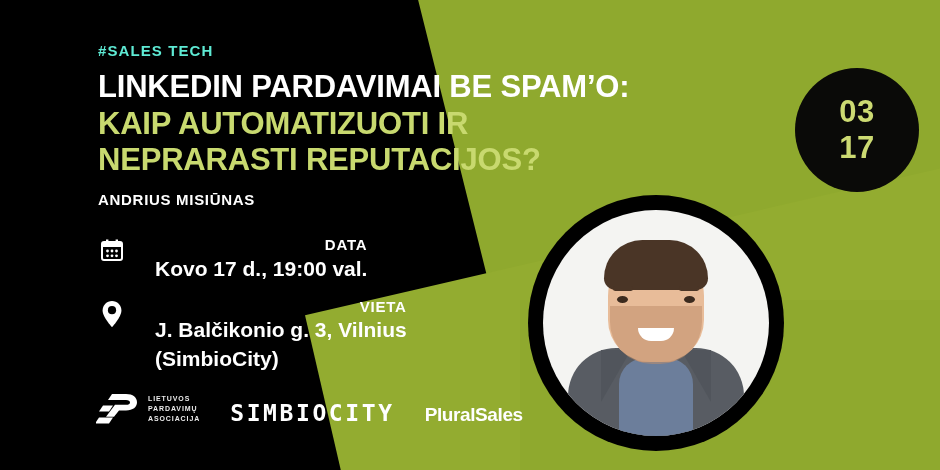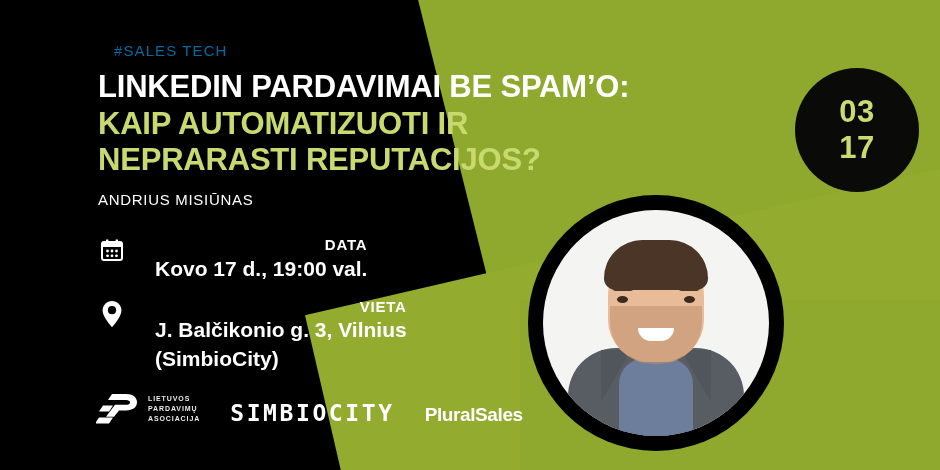--- a/index.html
+++ b/index.html
@@ -204,42 +204,42 @@
 
   
   .content {
     position: absolute;
     left: 98px;
     top: 42px;
     width: 560px;
   }
 
   .eyebrow {
-    color: #0369a1;
+    color: #5eead4;
     font-size: 15px;
-    font-weight: normal;
+    font-weight: bold;
     letter-spacing: 1.1px;
-    margin: 0 0 10px 16px;
+    margin: 0 0 10px 0;
   }
 
   .headline {
     margin: 0;
     font-size: 31px;
     font-weight: bold;
     line-height: 1.18;
     letter-spacing: -0.2px;
   }
   .headline .l1 { color: #FFFFFF; display: block; }
   .headline .l2,
   .headline .l3 { color: #C8D96F; display: block; }
 
   .speaker {
     color: #FFFFFF;
     font-size: 15px;
-    font-weight: normal;
+    font-weight: bold;
     letter-spacing: 0.7px;
     margin: 12px 0 0 0;
   }
 
   
   .details {
     position: absolute;
     left: 98px;
     top: 236px;
     width: 400px;

